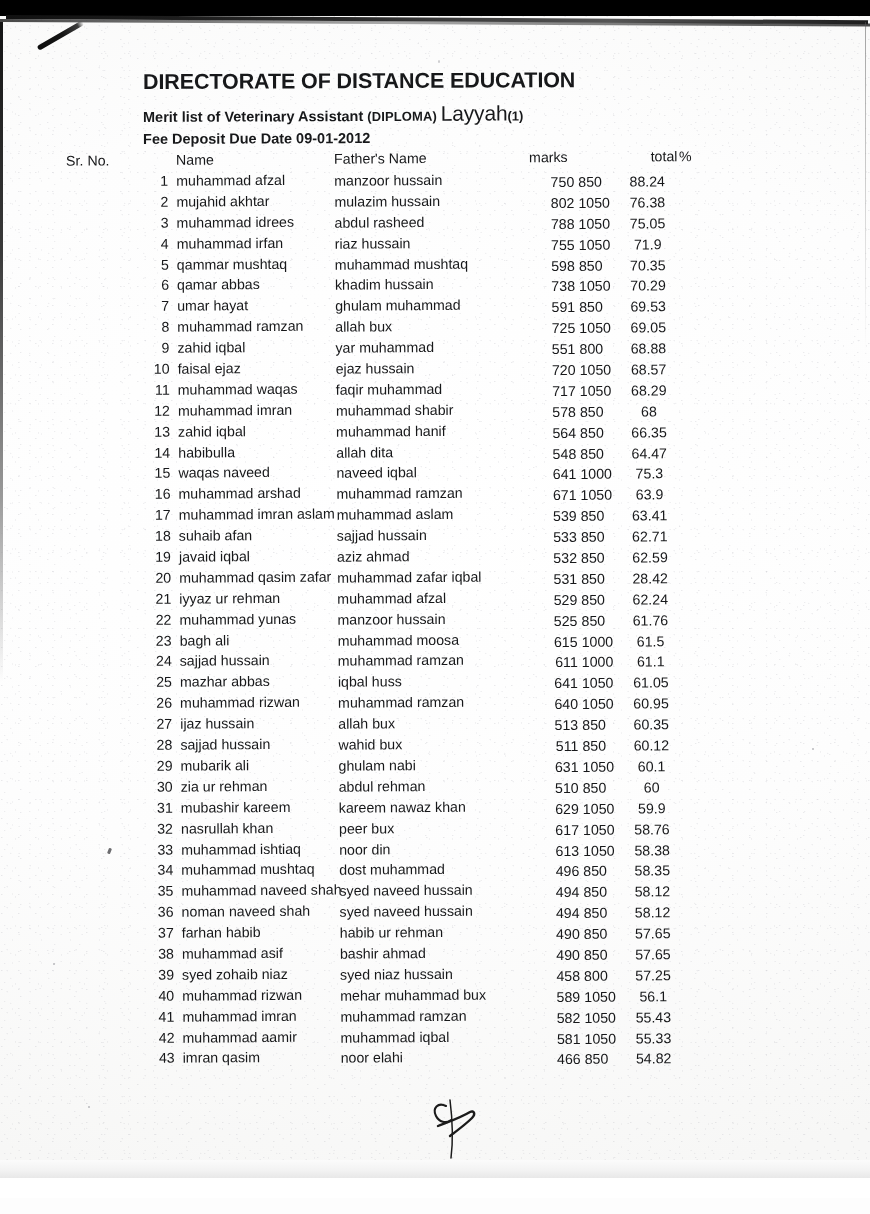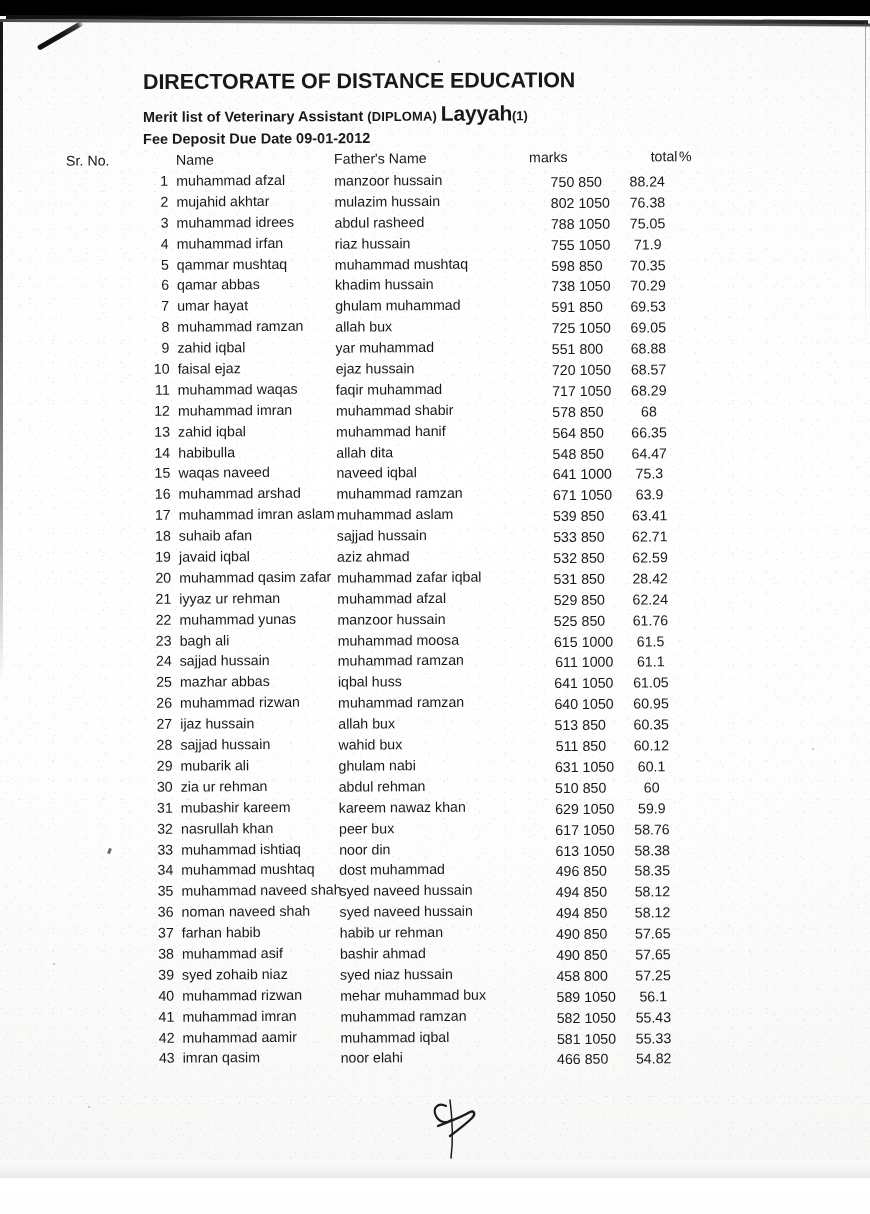--- a/index.html
+++ b/index.html
@@ -133,21 +133,21 @@
     position: absolute;
     left: 143px;
     top: 103px;
     white-space: nowrap;
     font-size: 14.5px;
     font-weight: bold;
     transform: rotate(-0.25deg);
     transform-origin: left center;
   }
   .subtitle .diploma { font-size: 13px; letter-spacing: .1px; margin-top: 16px; }
-  .subtitle .city { font-size: 21px; font-weight: bold; letter-spacing: -0.2px; }
+  .subtitle .city { font-size: 21px; font-weight: normal; letter-spacing: -0.2px; }
   .subtitle .num { font-size: 13px; }
 
   .feeline {
     position: absolute;
     left: 143px;
     top: 131px;
     font-size: 14.5px;
     font-weight: bold;
     white-space: nowrap;
     transform: rotate(-0.25deg);

